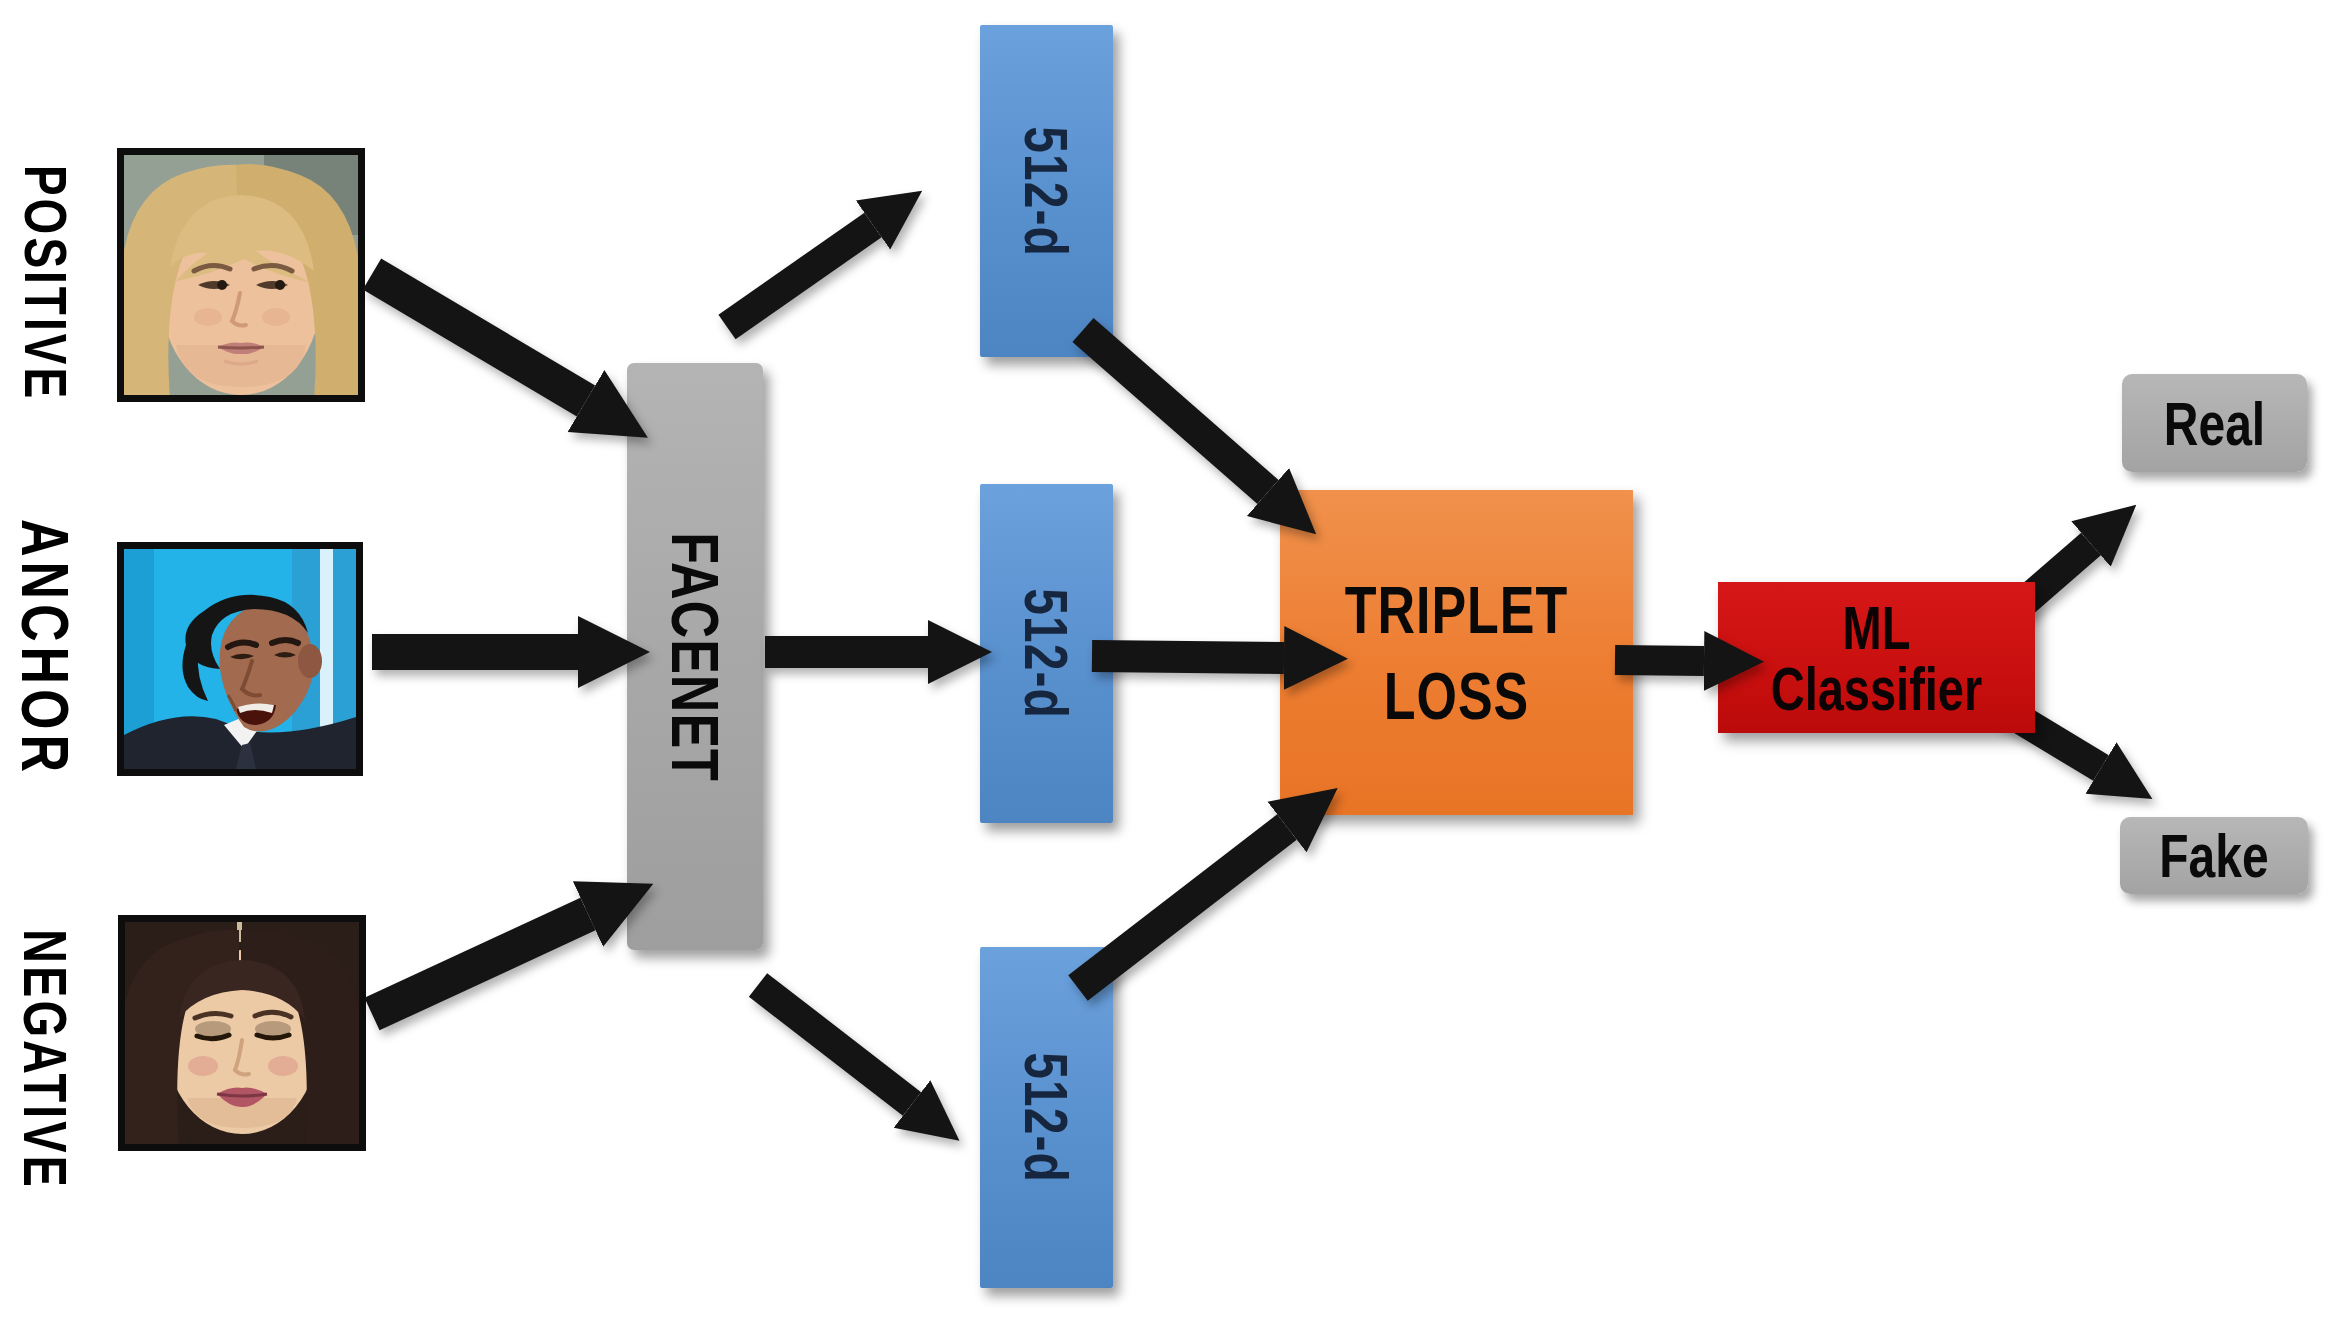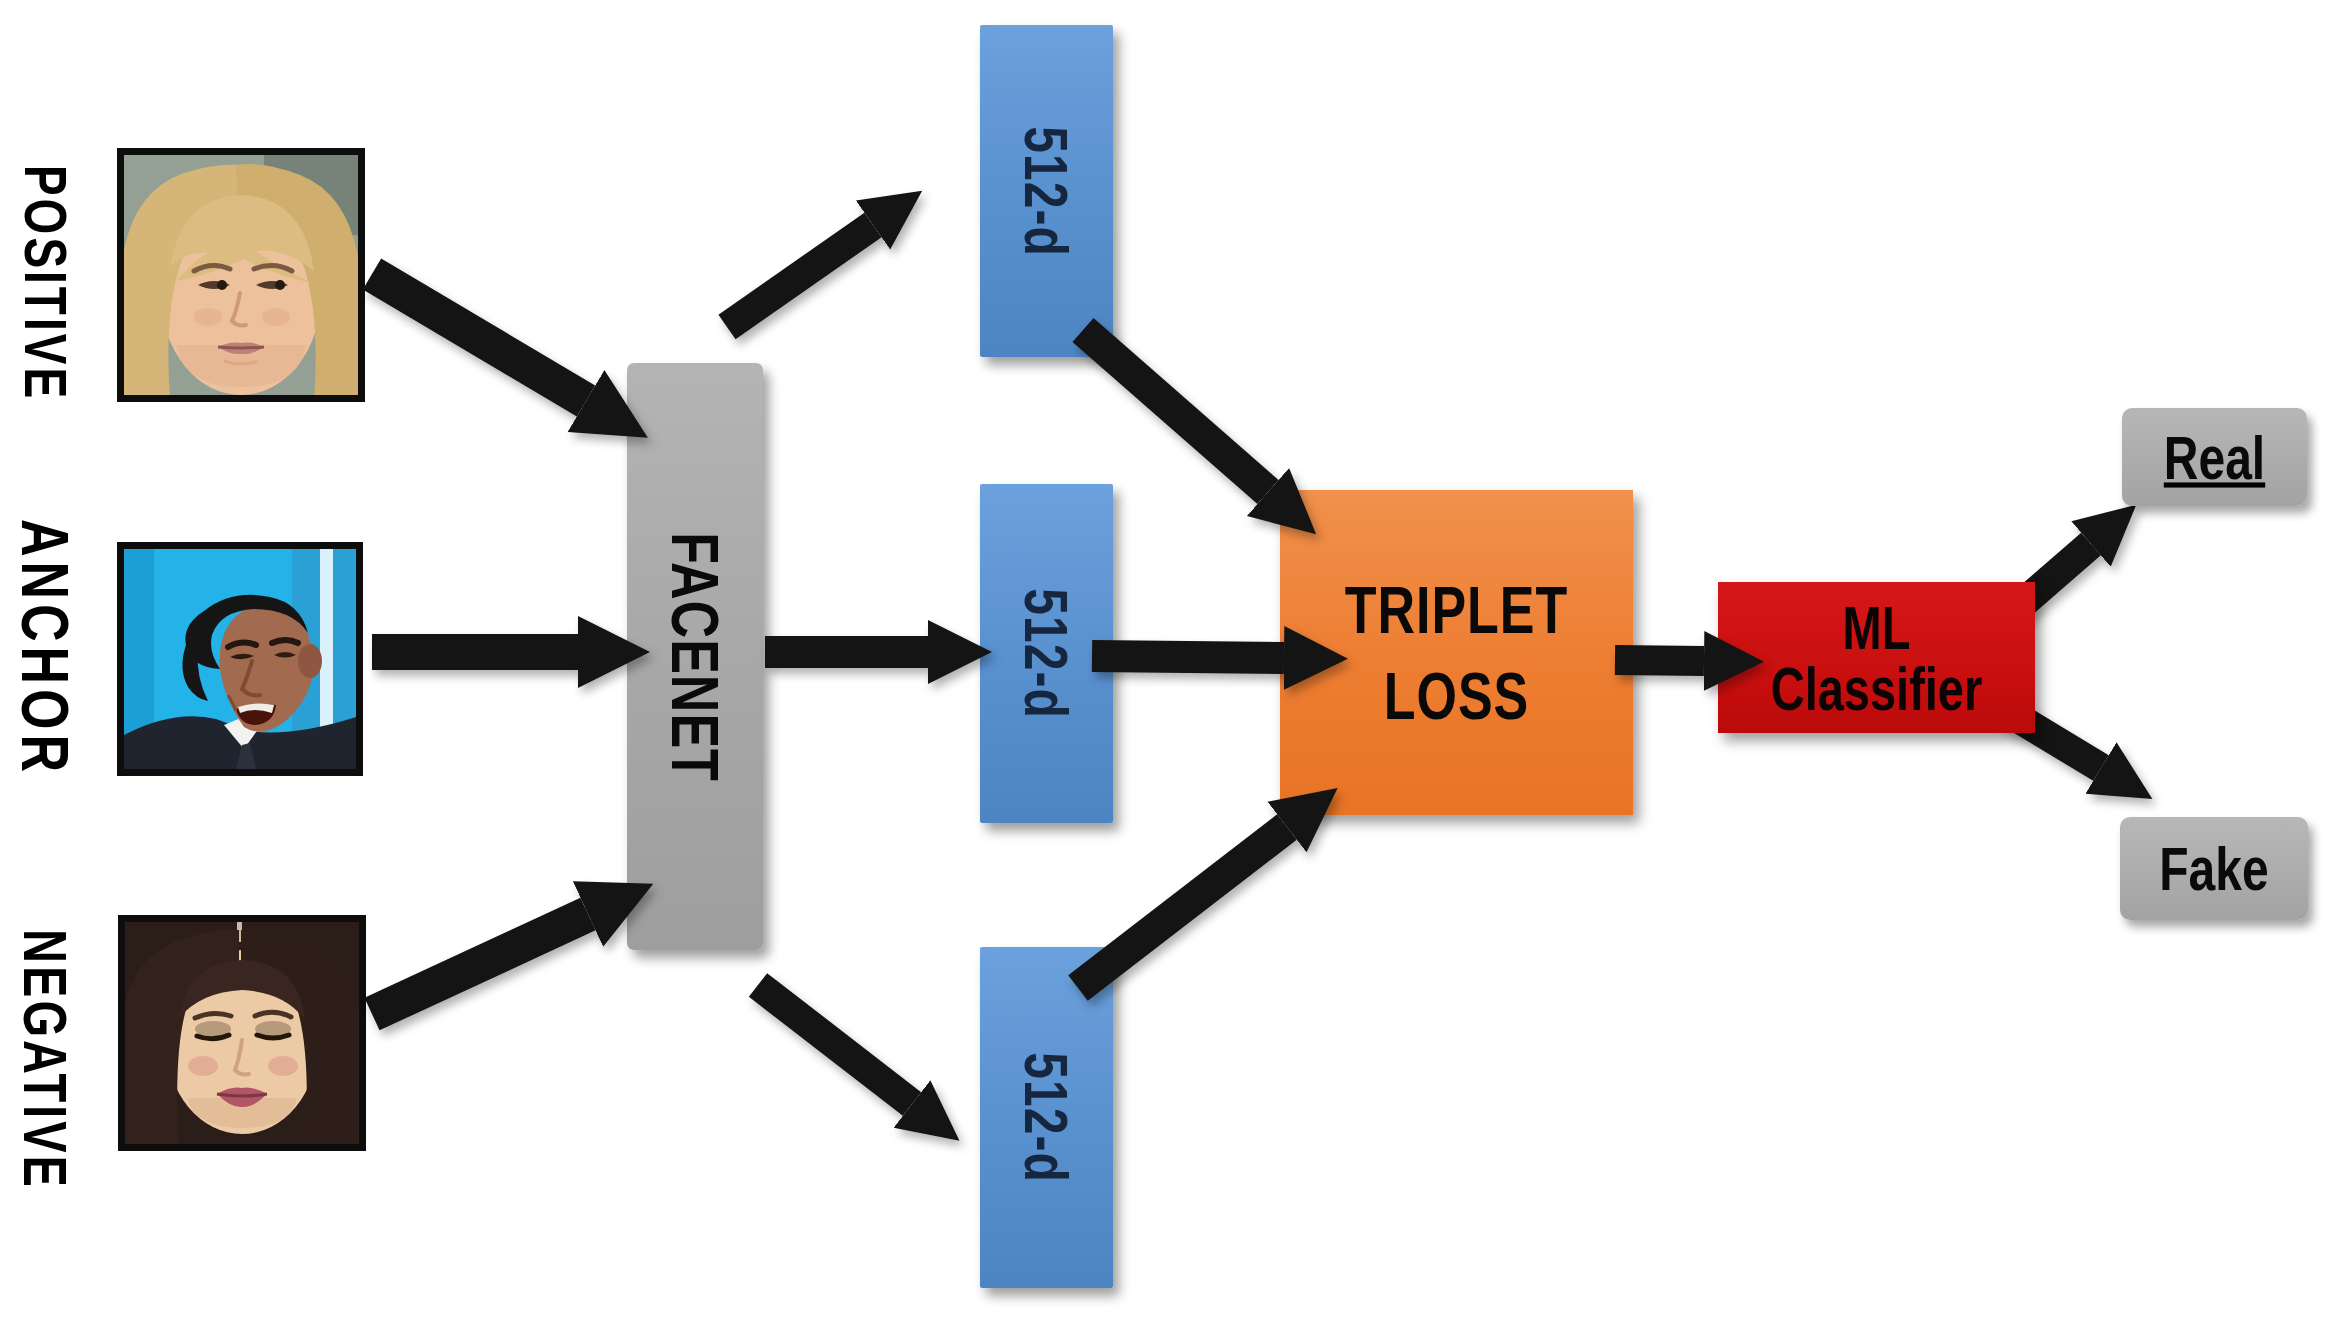--- a/index.html
+++ b/index.html
@@ -50,22 +50,22 @@
     background:linear-gradient(180deg,#d61717 0%,#c90f0f 60%,#bb0a0a 100%);
     flex-direction:column;gap:6px;align-items:center;
   }
   #ml-classifier-box span{font-size:47px;font-weight:bold;color:#0c0305;}
 
   .result-box{
     background:linear-gradient(180deg,#b7b7b7 0%,#acacac 55%,#a3a3a3 100%);
     border-radius:10px;box-shadow:5px 7px 10px rgba(0,0,0,0.35);
   }
   .result-box span{font-size:48px;font-weight:bold;color:#0a0a0a;}
-  #real-box{left:2122px;top:408px;width:185px;height:98px;text-decoration:underline;}
-  #fake-box{left:2120px;top:817px;width:188px;height:103px;}
+  #real-box{left:2122px;top:374px;width:185px;height:98px;}
+  #fake-box{left:2120px;top:817px;width:188px;height:77px;}
 
   svg.arrows{position:absolute;left:0;top:0;width:2337px;height:1318px;pointer-events:none;
     filter:drop-shadow(4px 6px 5px rgba(0,0,0,0.30));}
   svg.arrows line{stroke:#141414;}
 </style>
 </head>
 <body>
 
 <div id="stage">
 

